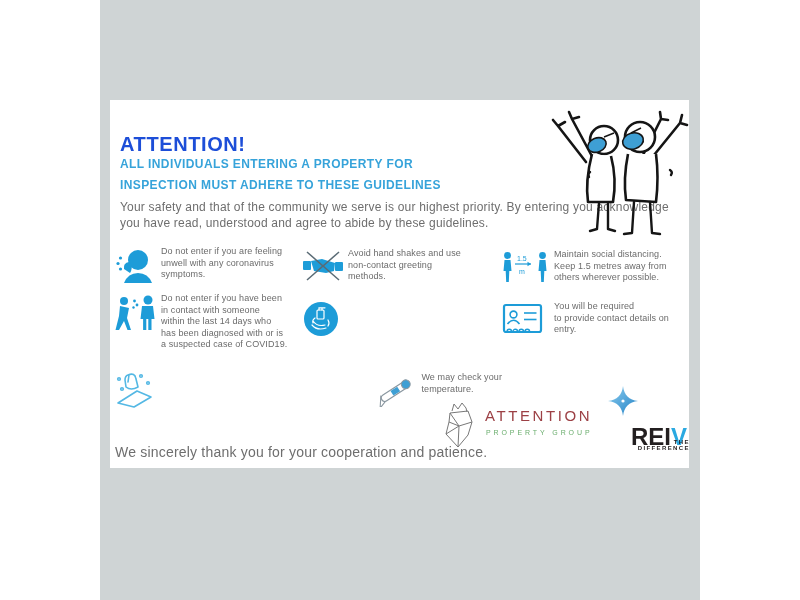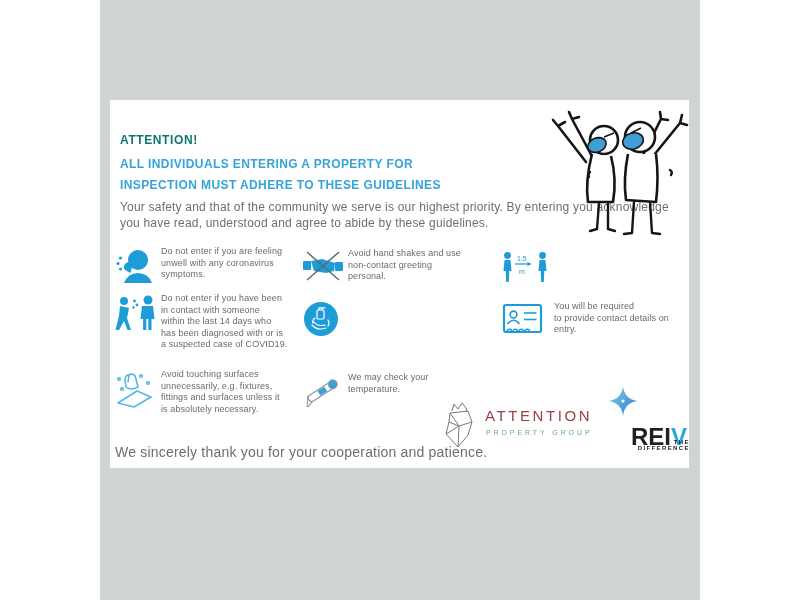--- a/index.html
+++ b/index.html
@@ -11,21 +11,21 @@
   .panel{
     position:absolute;left:100px;top:0;width:600px;height:600px;
     background:#cfd4d5;
   }
   .card{
     position:absolute;left:10px;top:100px;width:579px;height:368px;
     background:#ffffff;
   }
   .attention{
     position:absolute;left:10px;top:33px;
-    font-size:12px;font-weight:bold;letter-spacing:.6px;color:#0f766e;
+    font-size:20px;font-weight:bold;letter-spacing:.6px;color:#1d4ed8;
   }
   .heading{
     position:absolute;left:10px;top:54px;
     font-size:12px;font-weight:bold;letter-spacing:.4px;
     color:#36a3da;line-height:21px;
   }
   .intro{
     position:absolute;left:10px;top:100px;
     font-size:12px;color:#6e6e6e;line-height:15.5px;
     white-space:pre-line;letter-spacing:.2px;
@@ -35,21 +35,21 @@
   .gicon{flex:0 0 46px;display:flex;justify-content:flex-start;padding-top:1px;}
   .gtext{
     font-size:9px;color:#6b6b6b;line-height:11.6px;
     white-space:pre-line;letter-spacing:.1px;
   }
   .c1-i1{left:5px;top:146px;}
   .c1-i2{left:5px;top:193px;}
   .c1-i3{left:5px;top:269px;}
   .c2-i1{left:192px;top:148px;width:200px;}
   .c2-i2{left:192px;top:199px;width:200px;}
-  .c2-i3{left:192px;top:272px;width:200px;}
+  .c2-i3{left:192px;top:272px;width:200px;justify-content:flex-end;}
   .c3-i1{left:392px;top:149px;width:185px;}
   .c3-i2{left:392px;top:201px;width:185px;}
   .c3-i1 .gicon,.c3-i2 .gicon{flex:0 0 52px;}
   .footer{
     position:absolute;left:5px;top:344px;
     font-size:14px;color:#6e6e6e;letter-spacing:.2px;
   }
   .adv-logo{position:absolute;left:327px;top:300px;width:165px;height:55px;}
   .adv-crest{position:absolute;left:0;top:2px;}
   .adv-name{
@@ -156,43 +156,39 @@
           <g fill="none" stroke="#54b8e4" stroke-width="1.6" stroke-linecap="round" stroke-linejoin="round">
             <path d="M3,33 L22,21 L36,27 L19,37 Z"></path>
             <path d="M13,5 q7,-3 8,4 l2,8 q-7,4 -12,0 l-1,-7 q0,-4 3,-5 M14,5 l-1,7"></path>
             <circle cx="4" cy="9" r="1.3"></circle>
               <circle cx="26" cy="6" r="1.3"></circle>
               <circle cx="33" cy="13" r="1.3"></circle>
               <circle cx="7" cy="19" r="1.3"></circle>
           </g>
         </svg>
       </div>
-      <div class="gtext">Avoid touching surfaces
-unnecessarily, e.g. fixtures,
-fittings and surfaces unless it
-is absolutely necessary.</div>
     </div>
 
     <div class="gitem c2-i1">
       <div class="gicon">
         <svg width="42" height="34" viewBox="0 0 42 34">
           <g fill="#1d9cd8">
             <rect x="1" y="12" width="8" height="9" rx="1"></rect>
             <rect x="33" y="13" width="8" height="9" rx="1"></rect>
             <path d="M9,12 L20,10 L33,14 L32,22 L24,24 L12,22 Z"></path>
           </g>
           <g stroke="#5a6b75" stroke-width="1.5">
             <line x1="5" y1="3" x2="37" y2="31"></line>
             <line x1="37" y1="3" x2="5" y2="31"></line>
           </g>
         </svg>
       </div>
       <div class="gtext">Avoid hand shakes and use
 non-contact greeting
-personal.</div>
+methods.</div>
     </div>
 
     <div class="gitem c2-i2">
       <div class="gicon">
         <svg width="38" height="38" viewBox="0 0 38 38">
           <circle cx="19" cy="19" r="17" fill="#1d9cd8"></circle>
           <g fill="none" stroke="#ffffff" stroke-width="1.2" stroke-linecap="round">
             <rect x="15" y="10" width="7" height="9" rx="1"></rect>
             <path d="M17,10 v-2.2 h3 v2.2 M18.5,7.8 h4.5"></path>
             <path d="M11,21 q4,6 12,4 M10,25 q5,6 14,3 M13,18 q-3,2 -2,5 M26,20 q2,3 0,6"></path>
@@ -224,20 +220,23 @@
             <path d="M2.5,10 h6 l1,11 h-2.2 l-0.5,11 h-2.6 l-0.5,-11 h-2.2 z"></path>
             <circle cx="40.5" cy="5.5" r="3.4"></circle>
             <path d="M37.5,10 h6 l1,11 h-2.2 l-0.5,11 h-2.6 l-0.5,-11 h-2.2 z"></path>
           </g>
           <text x="15" y="11" font-size="7" fill="#1d9cd8" font-family="Liberation Sans, sans-serif">1.5</text>
           <line x1="13" y1="14" x2="29" y2="14" stroke="#1d9cd8" stroke-width="1.2"></line>
           <path d="M29,14 l-3.5,-2.2 v4.4 z" fill="#1d9cd8"></path>
           <text x="17" y="24" font-size="7" fill="#1d9cd8" font-family="Liberation Sans, sans-serif">m</text>
         </svg>
       </div>
+      <div class="gtext">Maintain social distancing.
+Keep 1.5 metres away from
+others wherever possible.</div>
     </div>
 
     <div class="gitem c3-i2">
       <div class="gicon">
         <svg width="42" height="34" viewBox="0 0 42 34">
           <rect x="2" y="3" width="37" height="27" rx="2" fill="none" stroke="#1d9cd8" stroke-width="2.2"></rect>
           <circle cx="11.5" cy="12.5" r="3.4" fill="none" stroke="#1d9cd8" stroke-width="1.6"></circle>
           <path d="M5.5,22 q6,-7.5 12,0" fill="none" stroke="#1d9cd8" stroke-width="1.6"></path>
           <line x1="22" y1="11" x2="34.5" y2="11" stroke="#1d9cd8" stroke-width="1.6"></line>
           <line x1="22" y1="17.5" x2="34.5" y2="17.5" stroke="#1d9cd8" stroke-width="1.6"></line>

